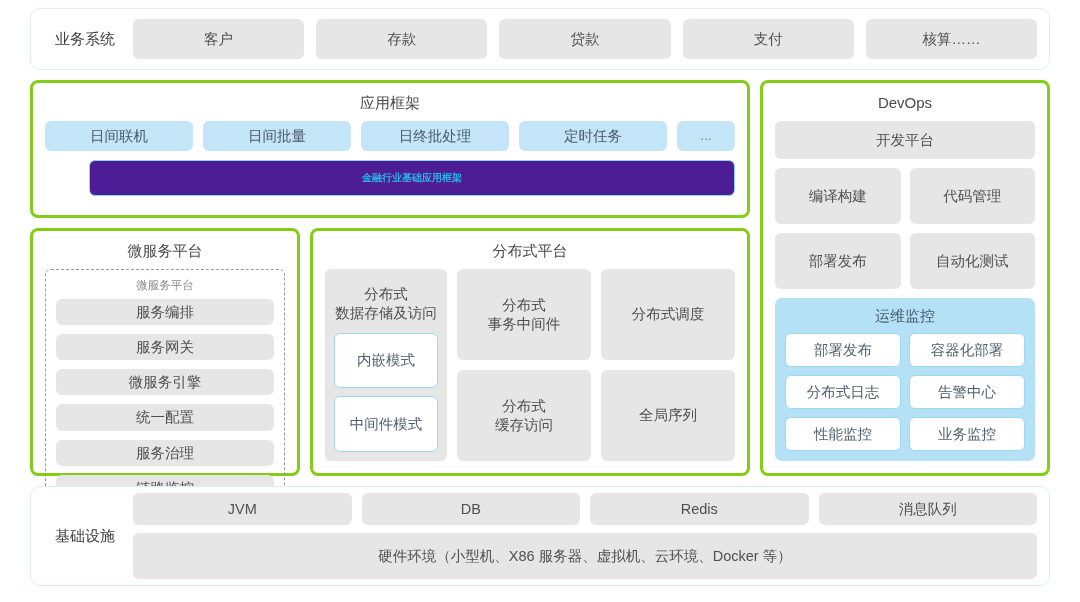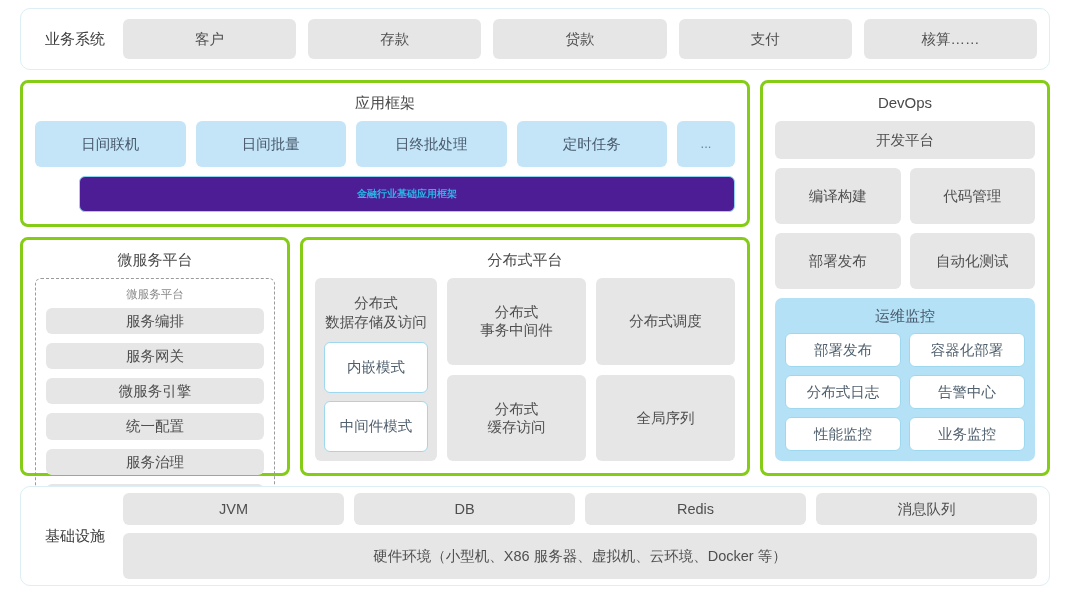--- a/index.html
+++ b/index.html
@@ -12,21 +12,21 @@
     height: 602px;
     font-family: "Liberation Sans", "DejaVu Sans", sans-serif;
     color: #4a4a4a;
     overflow: hidden;
   }
   .page {
     position: relative;
     width: 1080px;
     height: 602px;
     box-sizing: border-box;
-    padding: 8px 30px 8px 20px;
+    padding: 8px 30px 8px 30px;
     display: flex;
     flex-direction: column;
     gap: 10px;
   }
 
   
   .outer-card {
     border: 1px solid #dceff4;
     border-radius: 10px;
     background: #ffffff;
@@ -120,21 +120,21 @@
     flex: 0 0 138px;
     display: flex;
     flex-direction: column;
   }
   .appfw-chips {
     display: flex;
     gap: 10px;
     margin-bottom: 9px;
   }
   .appfw-chips .chip {
-    height: 46px;
+    height: 30px;
     flex: 1 1 0;
   }
   .appfw-chips .chip.ellipsis {
     flex: 0 0 58px;
     font-size: 13px;
     color: #6f8290;
   }
   .framework-bar {
     height: 34px;
     border: 1px solid #8fd5ef;

